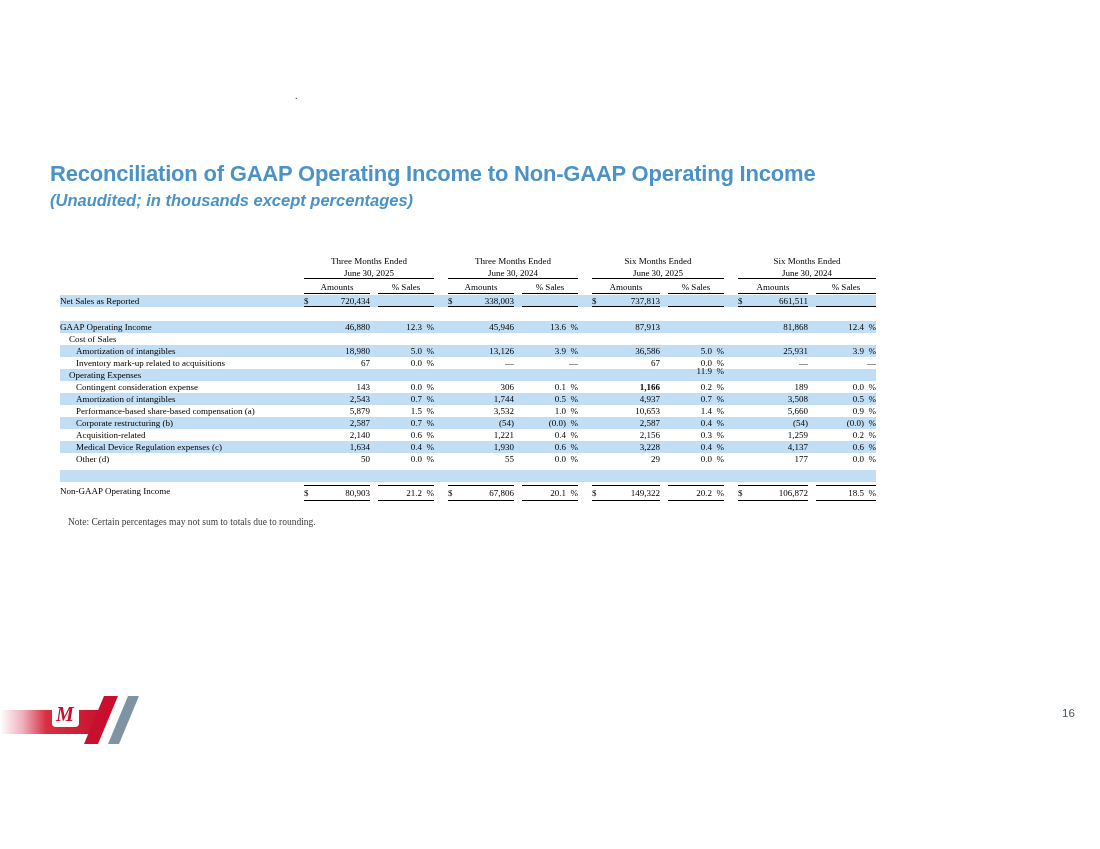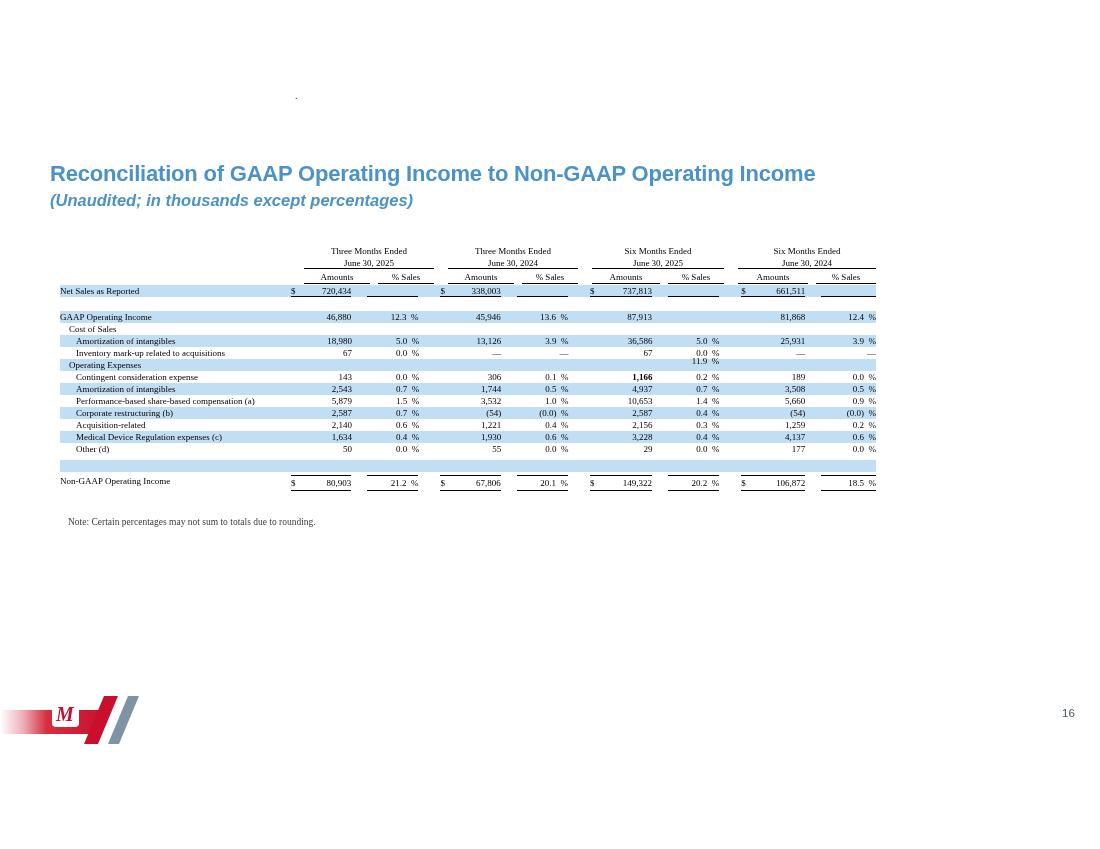--- a/index.html
+++ b/index.html
@@ -7,31 +7,31 @@
         font-family:"Liberation Serif",serif;color:#000;}
   .title{position:absolute;left:50px;top:161px;margin:0;
          font-family:"Liberation Sans",sans-serif;font-weight:700;font-size:22px;
          letter-spacing:-0.2px;color:var(--accent);white-space:nowrap;}
   .subtitle{position:absolute;left:50px;top:191px;margin:0;
             font-family:"Liberation Sans",sans-serif;font-weight:700;font-style:italic;
             font-size:16.5px;color:var(--accent);white-space:nowrap;}
   .stray{position:absolute;left:295px;top:90px;font-size:10px;color:#333;}
 
   
-  .fin{position:absolute;left:60px;top:246px;width:816px;font-size:9px;line-height:12px;}
+  .fin{position:absolute;left:60px;top:256px;width:816px;font-size:9px;line-height:12px;}
   .thead{display:flex;}
   .lblspace{width:244px;}
   .hgroups{display:flex;}
   .hgroup{text-align:center;}
   .hperiod{height:11px;line-height:11px;white-space:nowrap;}
   .hdate{height:11px;line-height:12px;border-bottom:1px solid #000;white-space:nowrap;}
   .hsub{display:flex;margin-top:2px;}
   .hcol{height:12px;line-height:12px;border-bottom:1px solid #000;text-align:center;white-space:nowrap;}
   .tbody{margin-top:1px;}
-  .trow{display:flex;height:12px;line-height:12px;gap:8px;}
+  .trow{display:flex;height:12px;line-height:12px;}
   .trow.hl{background:var(--hl);}
   .lbl{width:244px;white-space:nowrap;overflow:hidden;}
   .ind1{padding-left:9px;box-sizing:border-box;}
   .ind2{padding-left:16px;box-sizing:border-box;}
   .amt{display:flex;box-sizing:border-box;}
   .amt .val{flex:1;text-align:right;}
   .amt .dol{text-align:left;}
   .pct{text-align:right;white-space:pre;box-sizing:border-box;}
   .opening .amt,.opening .pct{border-bottom:1px solid #000;}
   .trow.total{height:17px;}

